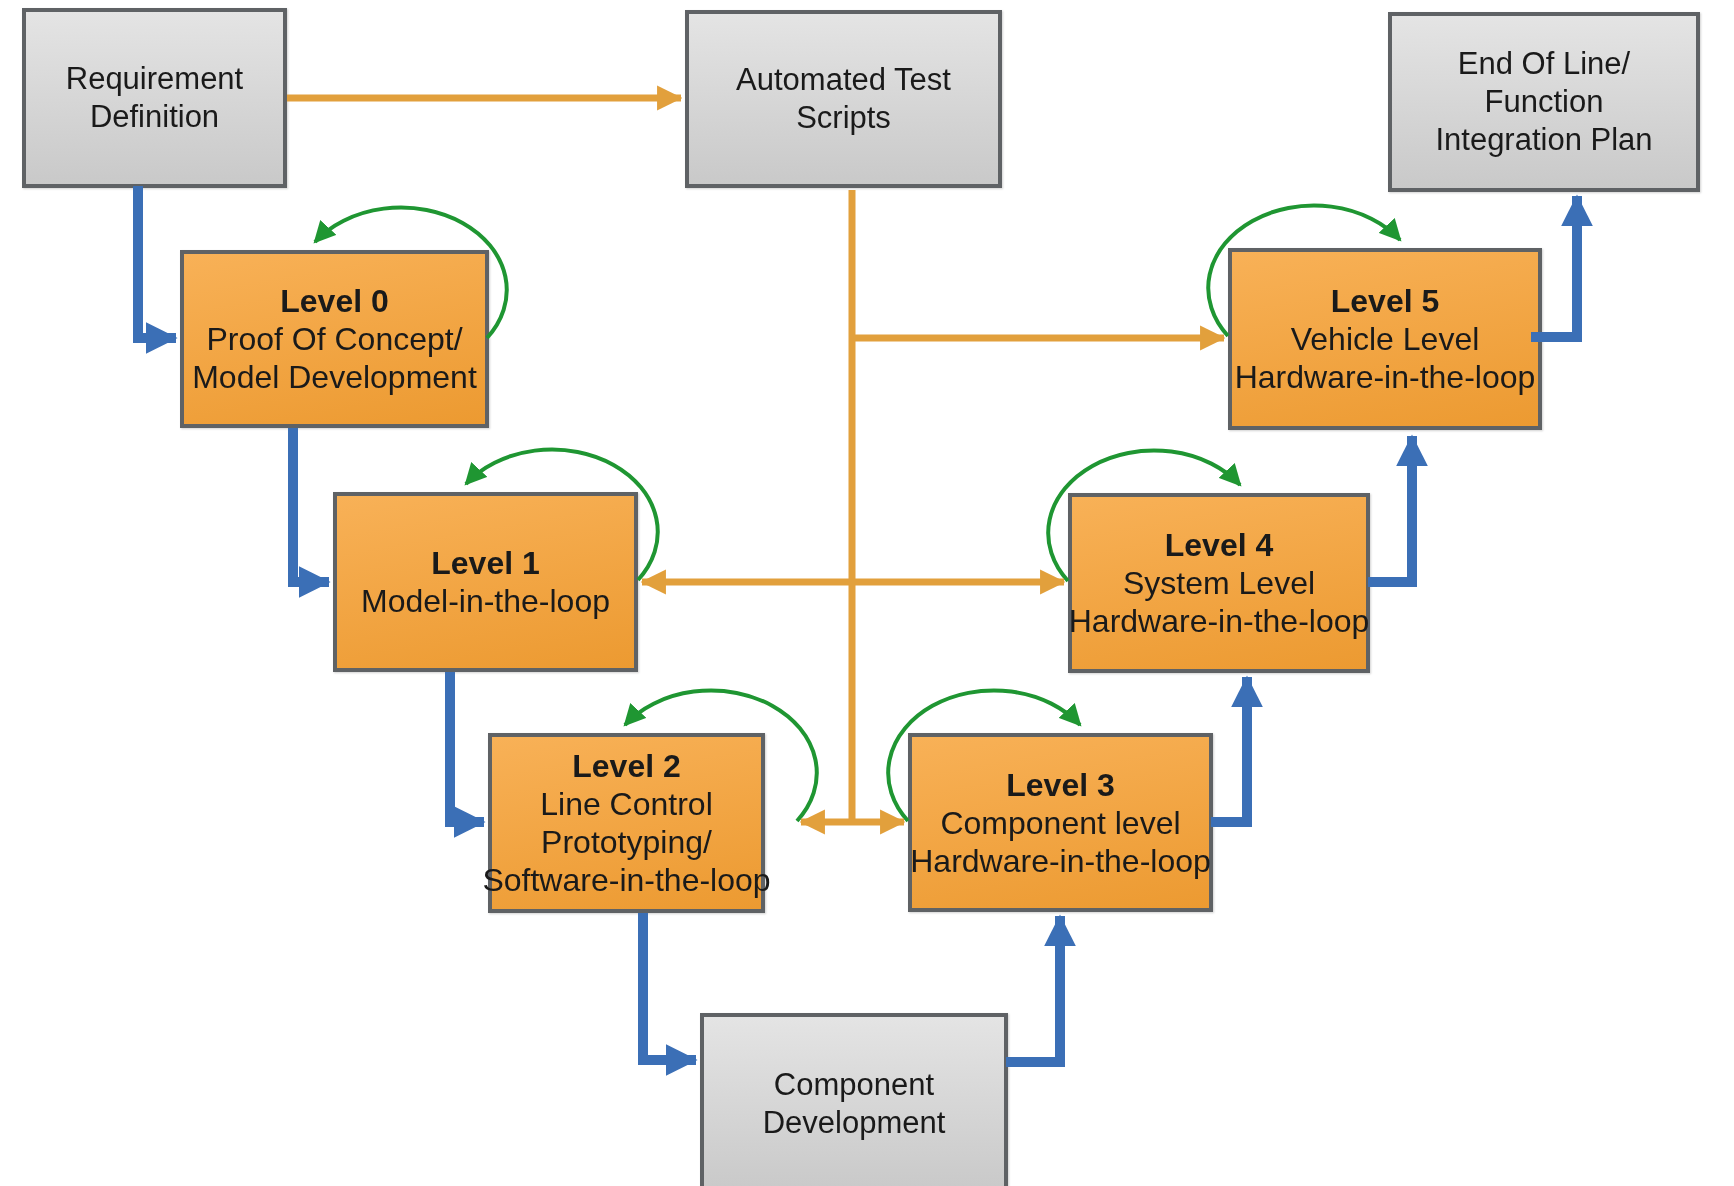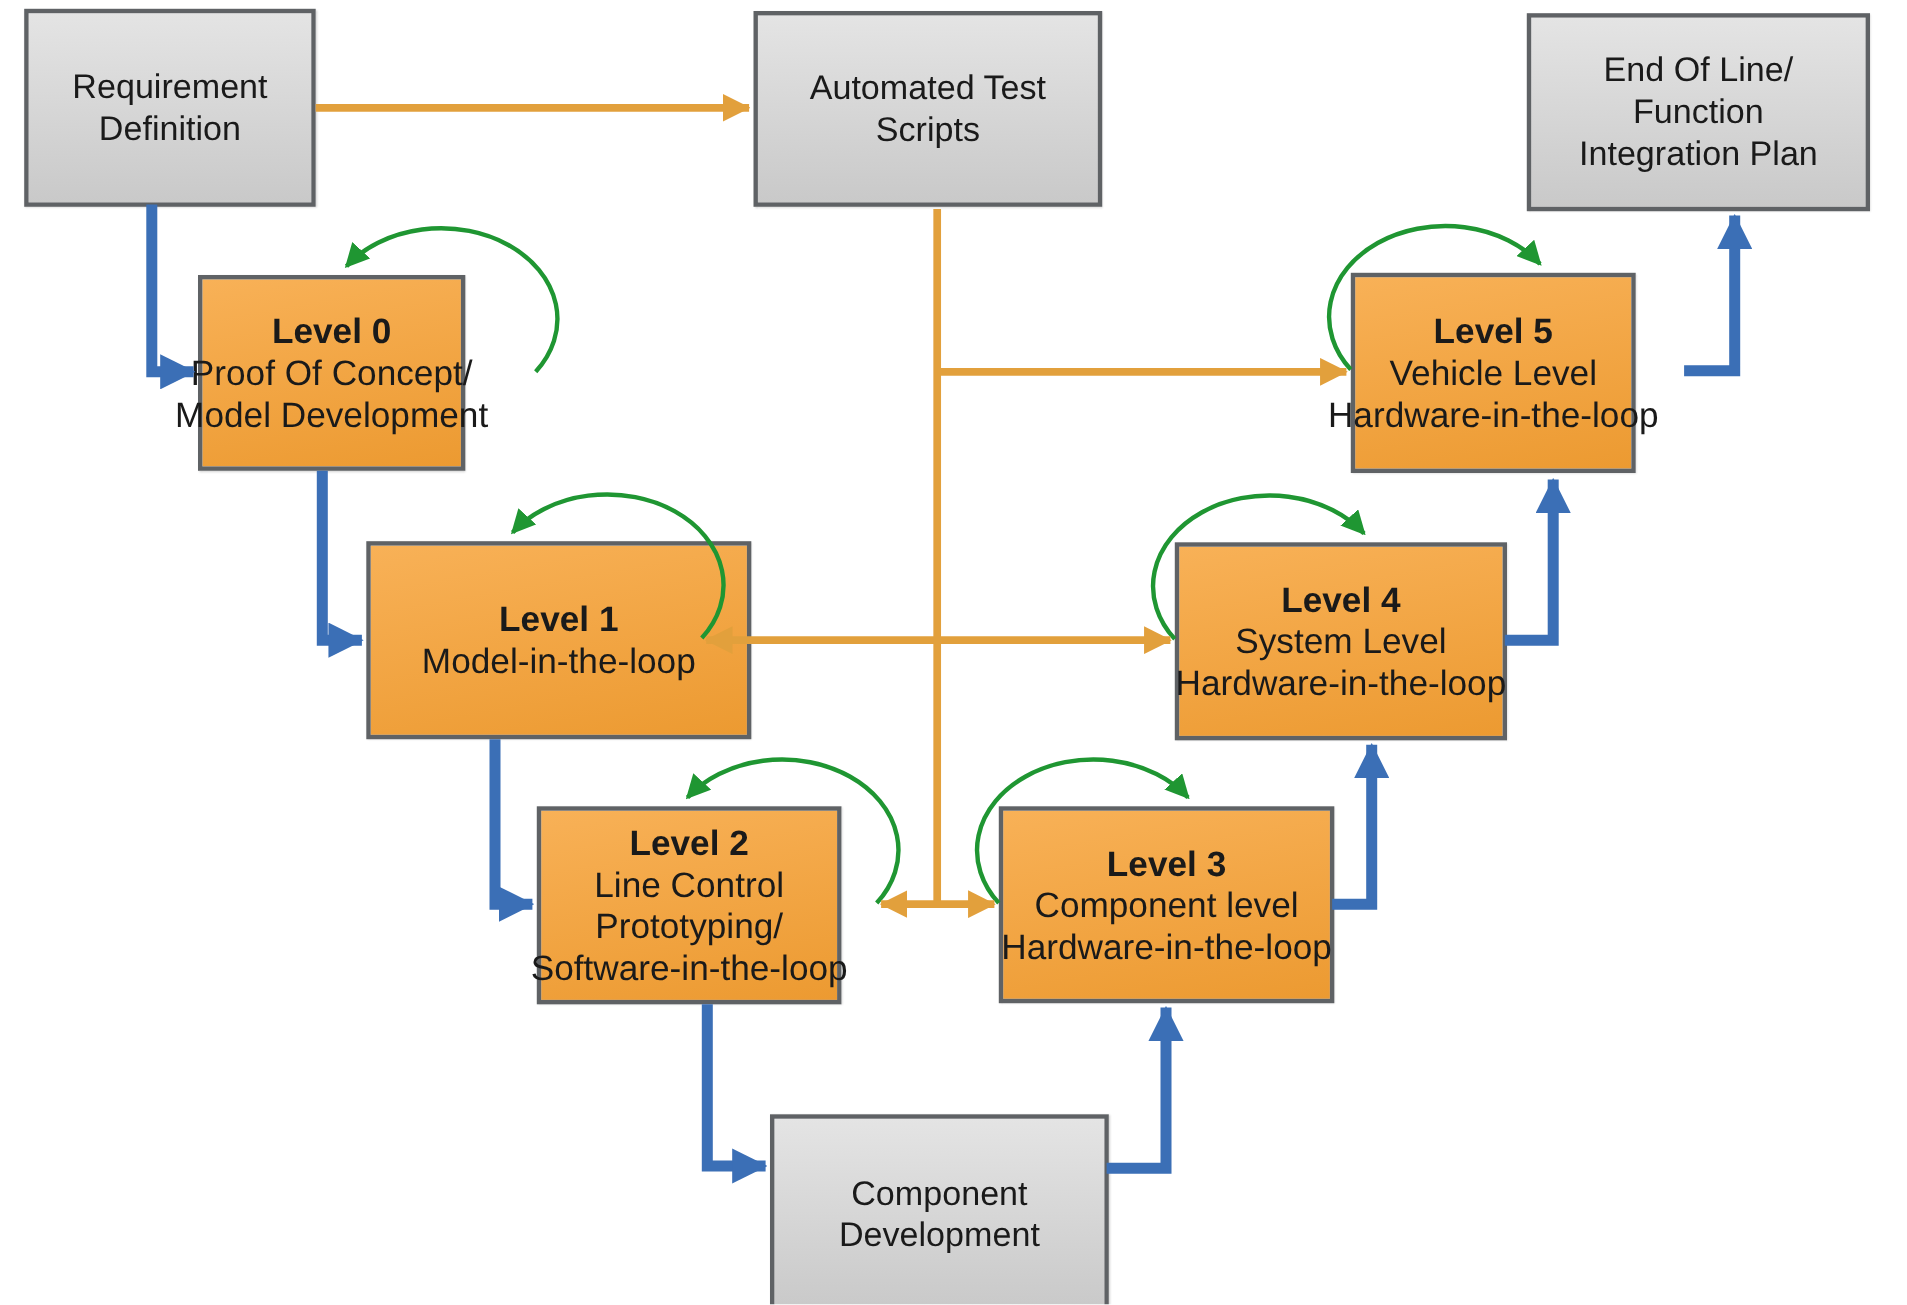--- a/index.html
+++ b/index.html
@@ -30,26 +30,26 @@
   .edge-orange{ stroke:var(--flow_orange); stroke-width:7; fill:none; }
   .edge-green{ stroke:var(--loop_green); stroke-width:4; fill:none; }
   .fill-blue{ fill:var(--flow_blue); }
   .fill-orange{ fill:var(--flow_orange); }
   .fill-green{ fill:var(--loop_green); }
 
   #req{left:22px;  top:8px;   width:265px; height:180px;}
   #ats{left:685px; top:10px;  width:317px; height:178px;}
   #eol{left:1388px;top:12px;  width:312px; height:180px;text-align:center;}
   #cdv{left:700px; top:973px; width:308px; height:181px;margin-top:40px;}
-  #l0{left:180px;  top:250px; width:243px; height:178px;}
-  #l1{left:333px;  top:492px; width:350px; height:180px;}
+  #l0{left:180px;  top:250px; width:309px; height:178px;}
+  #l1{left:333px;  top:492px; width:305px; height:180px;}
   #l2{left:488px;  top:733px; width:277px; height:180px;}
   #l3{left:908px;  top:733px; width:305px; height:179px;}
   #l4{left:1068px; top:493px; width:302px; height:180px;}
-  #l5{left:1228px; top:248px; width:259px; height:182px;}
+  #l5{left:1228px; top:248px; width:314px; height:182px;}
 </style>
 </head>
 <body>
 
 <div id="canvas">
 
   <div class="box artifact" id="req">
     <div class="line">Requirement</div>
     <div class="line">Definition</div>
   </div>

